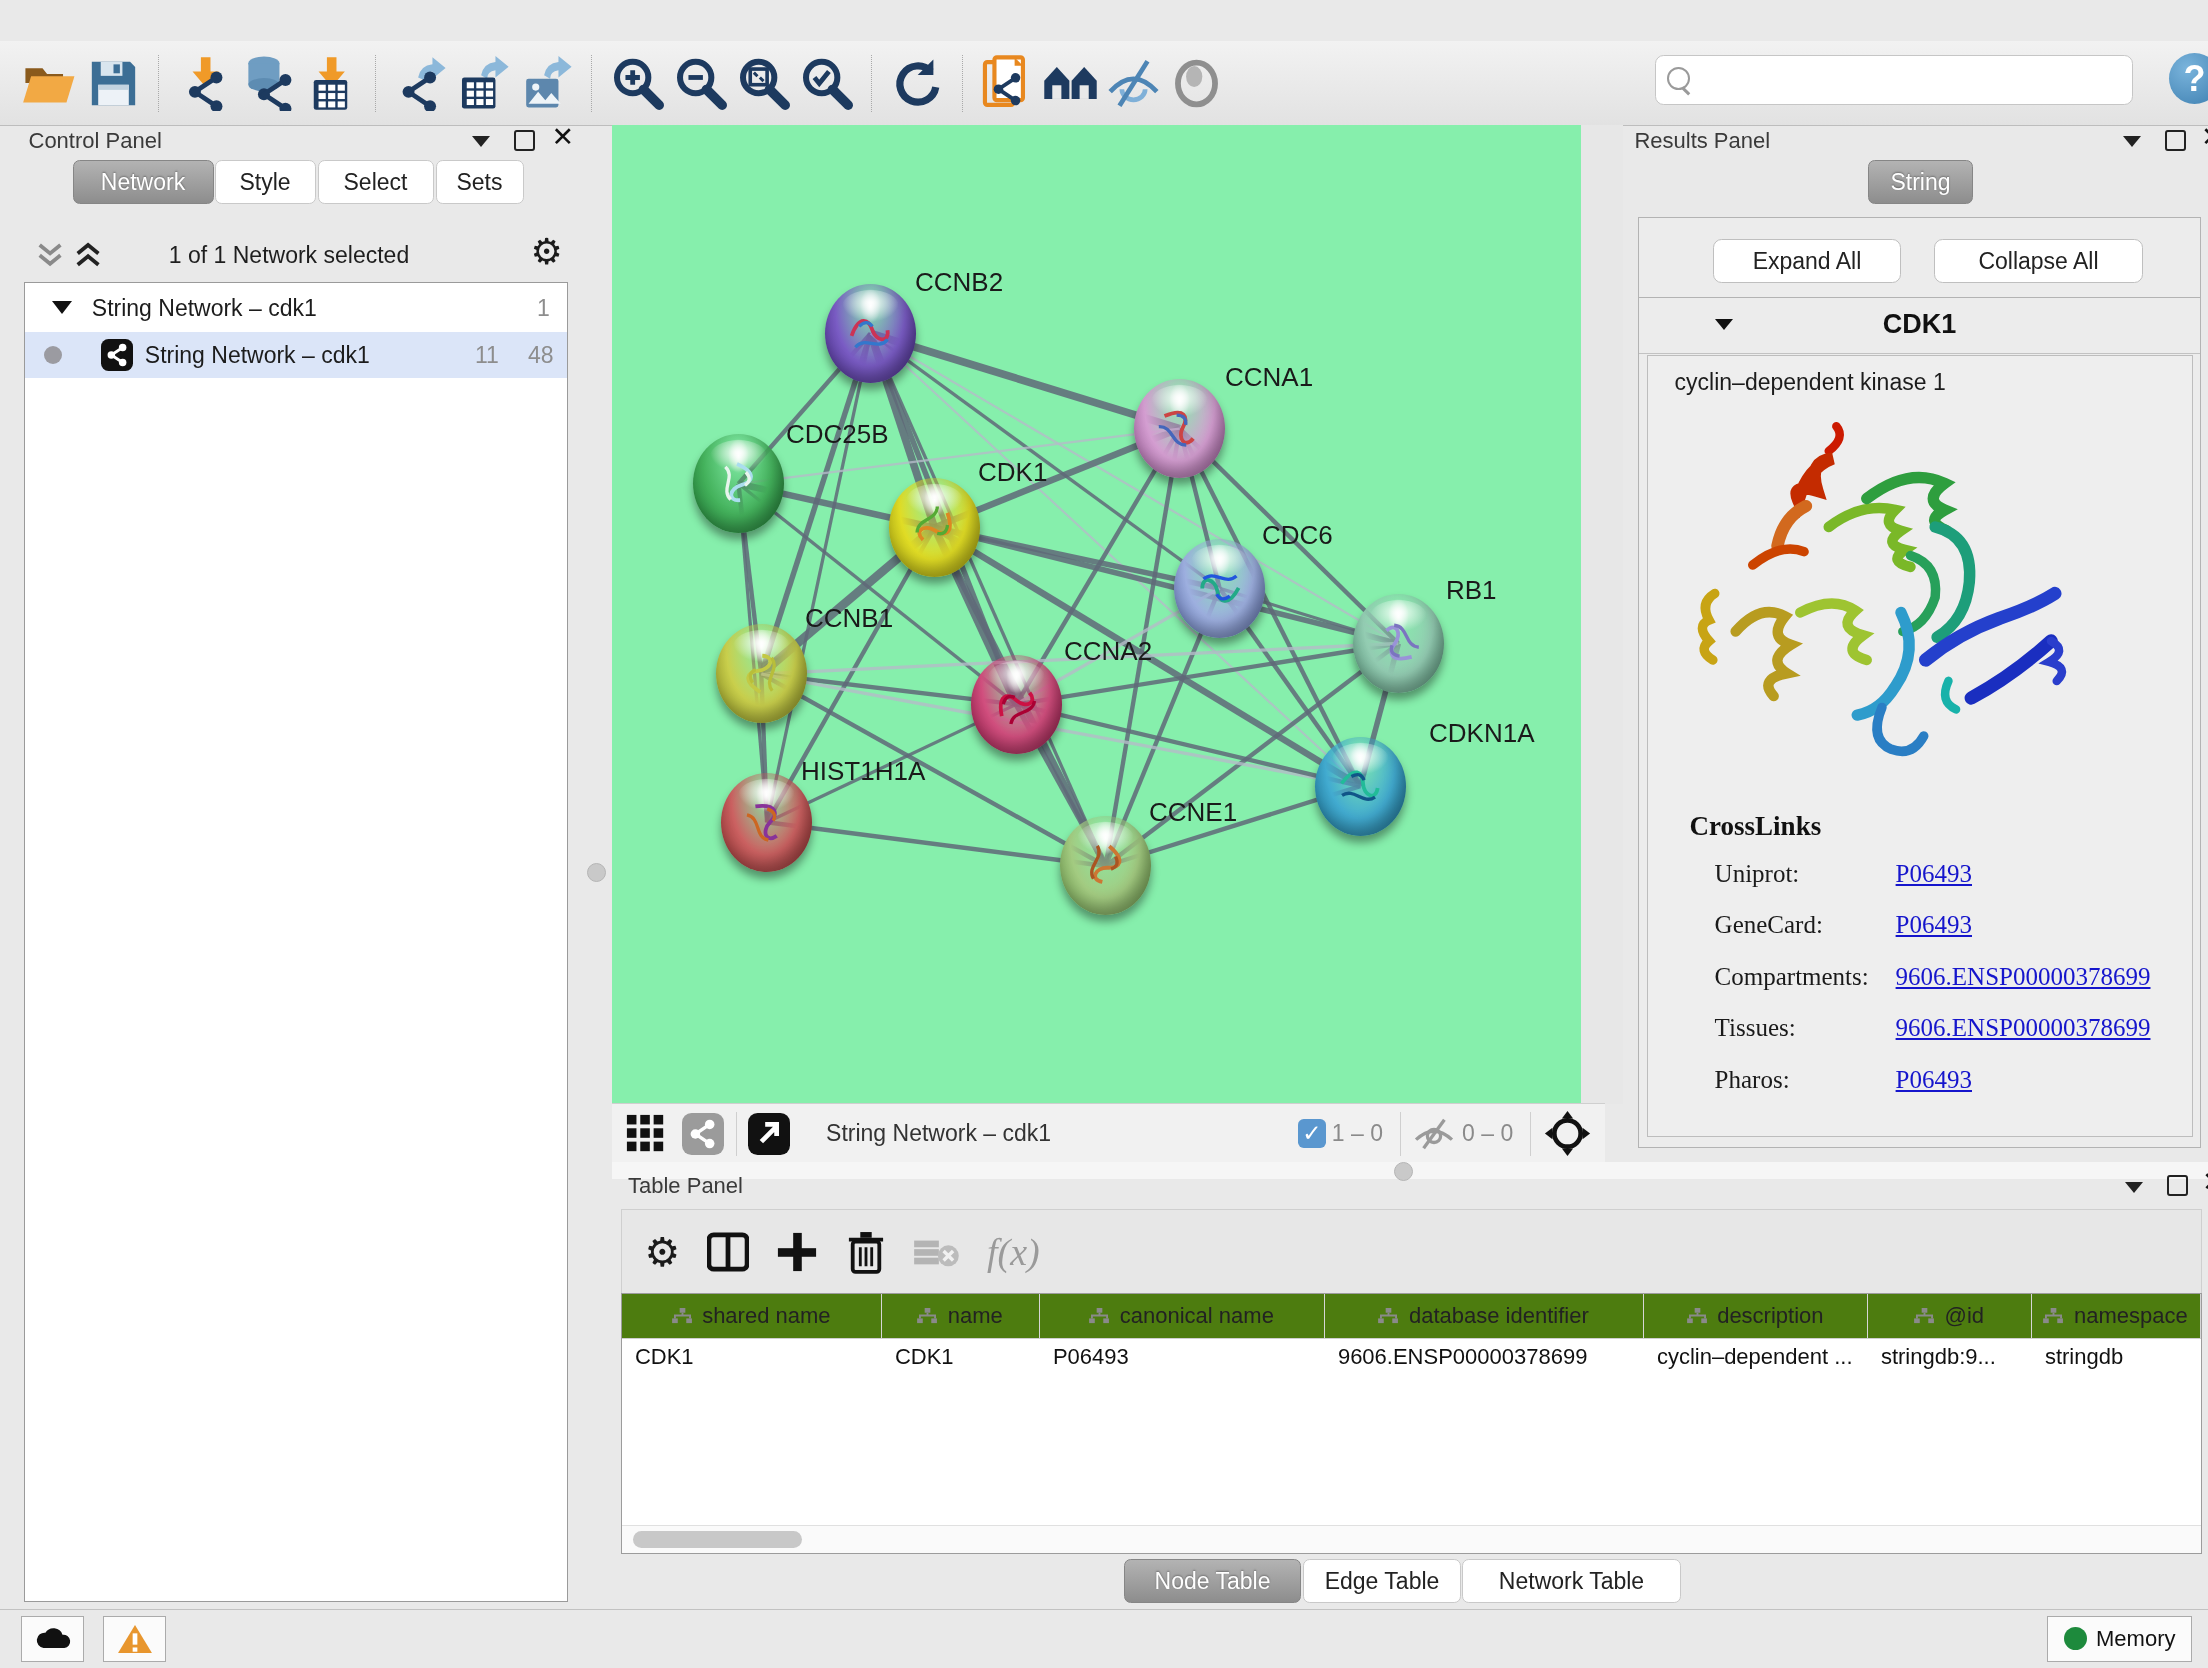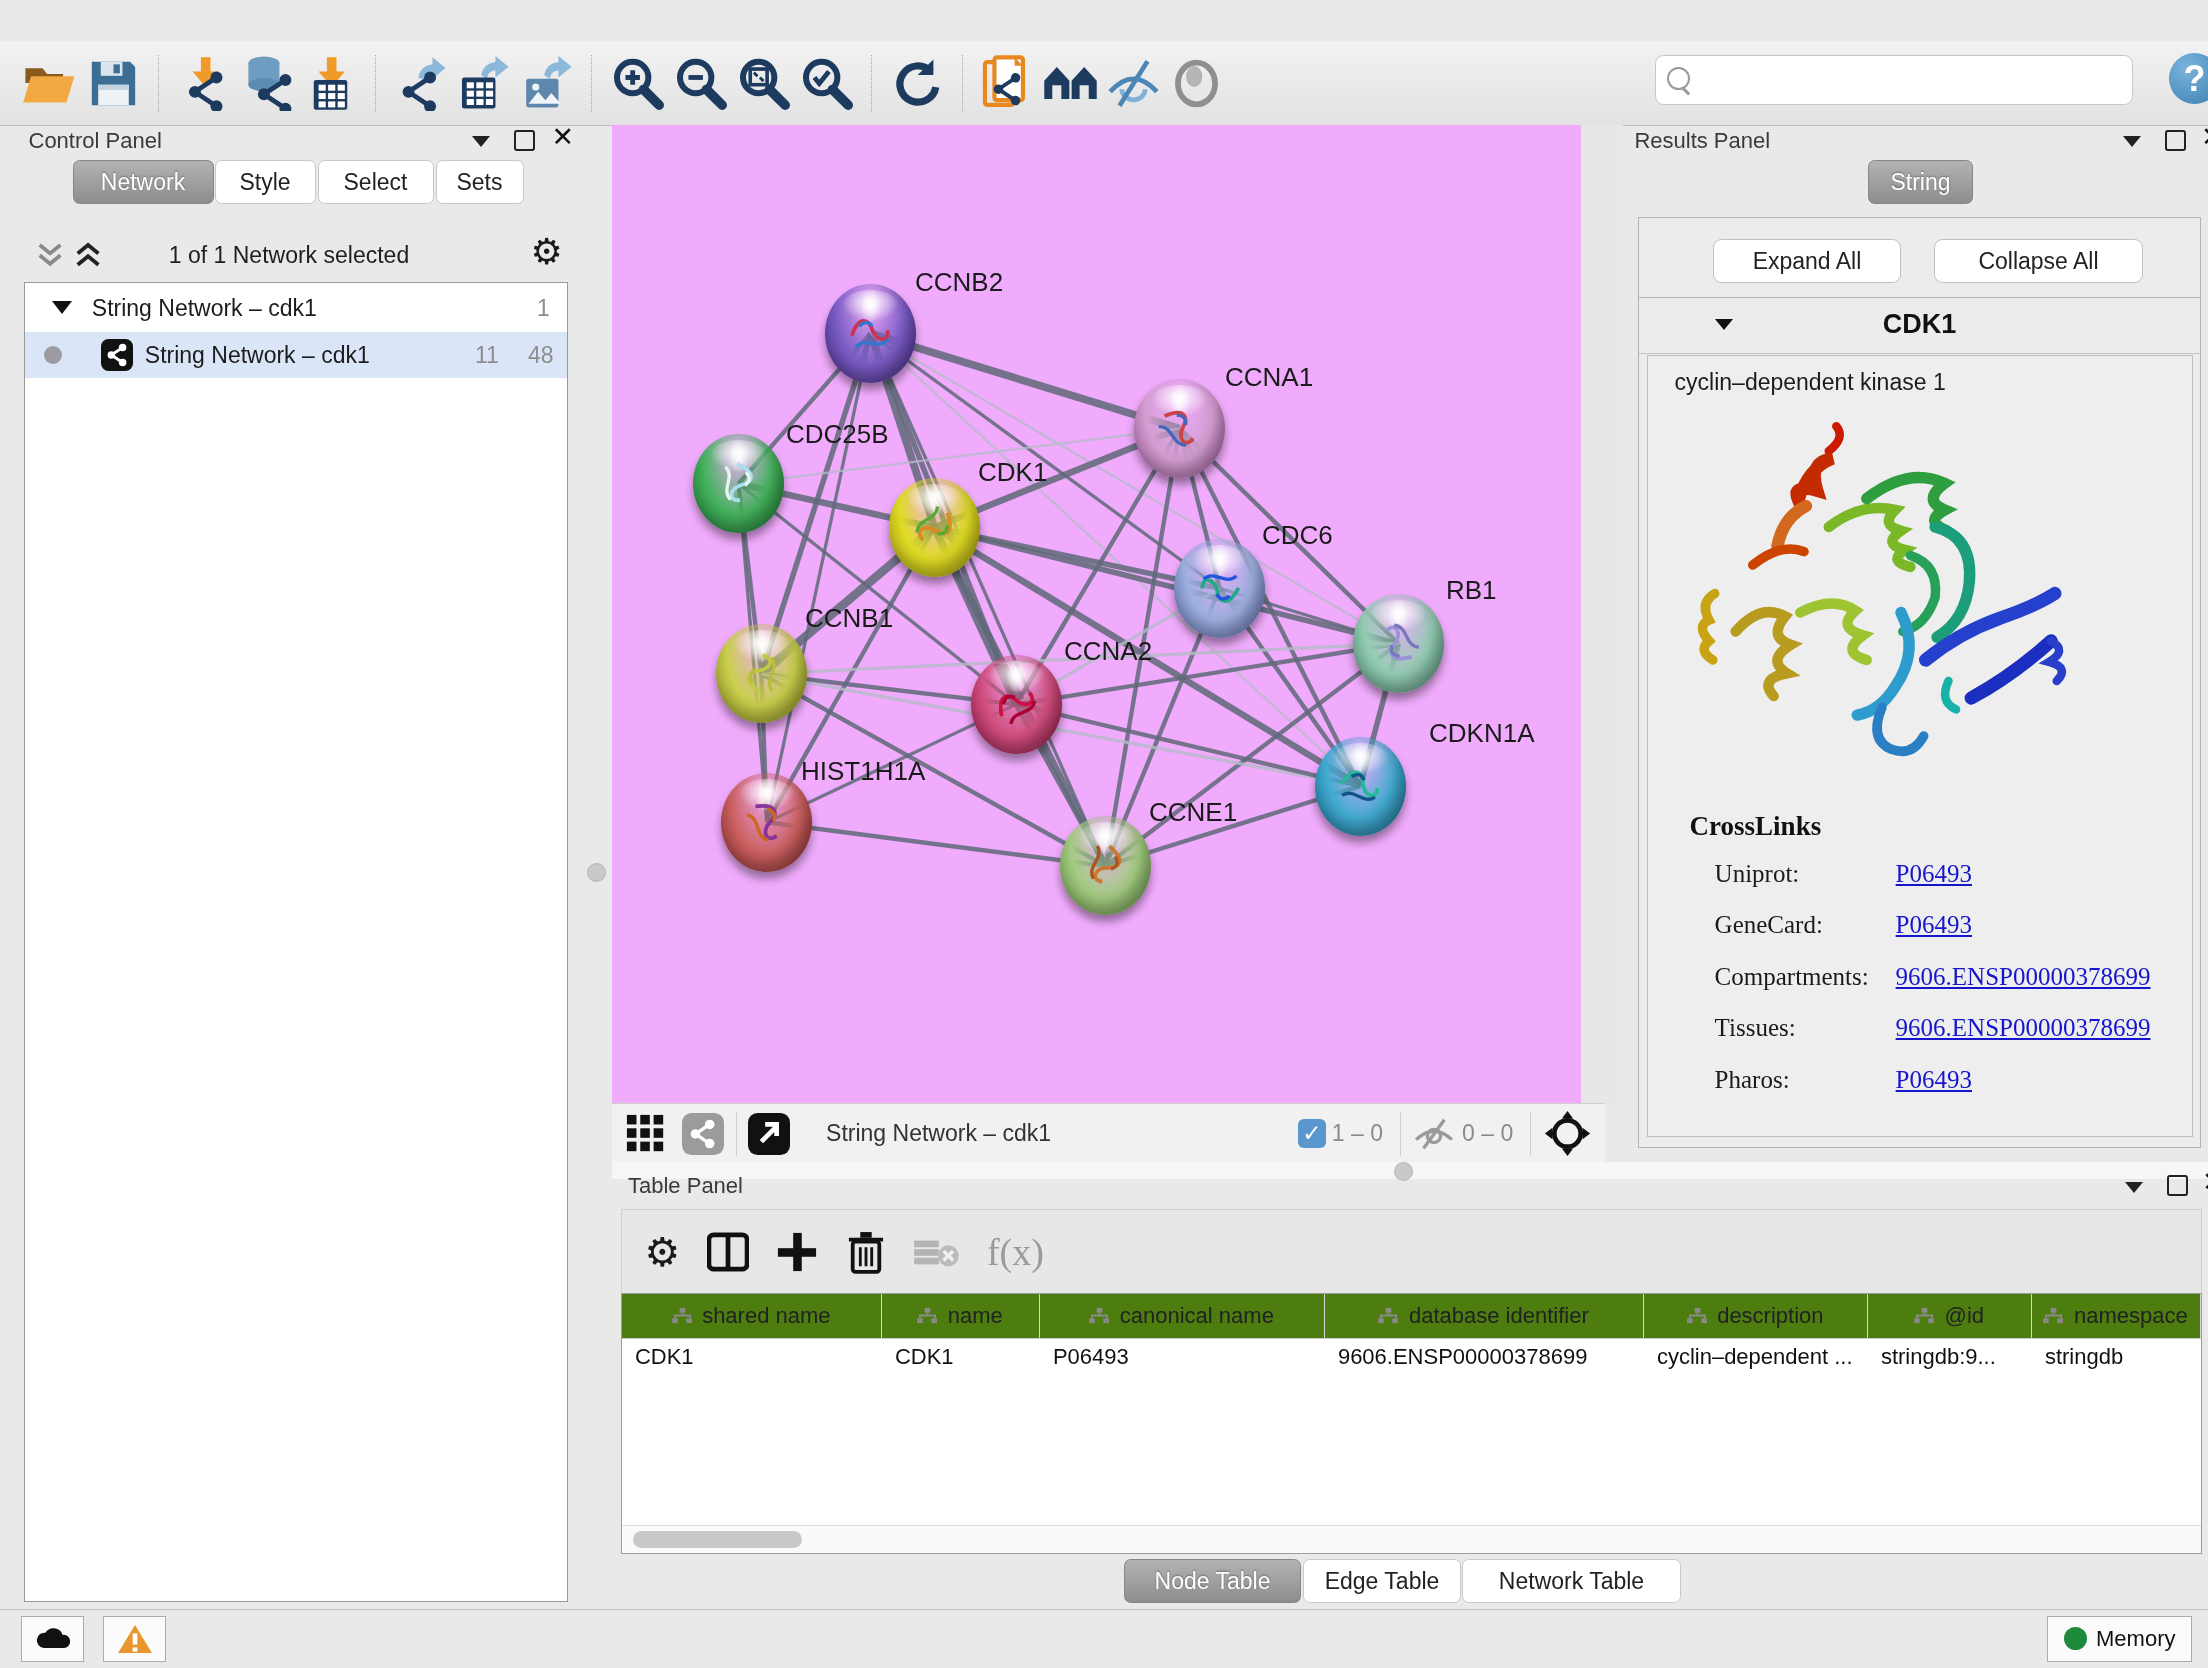--- a/index.html
+++ b/index.html
@@ -45,21 +45,21 @@
   #cp-tree{position:absolute;left:14.3px;top:157px;width:542px;height:1318px;background:#fff;border:1px solid #9a9a9a;}
   .tree-row{position:absolute;left:0;width:100%;height:46px;}
   .tree-row.selected{background:#dbe5f8;}
   .tree-label{position:absolute;font-size:23px;color:#1c1c1c;top:9.5px;}
   .tree-count{position:absolute;font-size:23px;color:#8d8d8d;top:9.5px;}
   .caret-down{position:absolute;width:0;height:0;border-left:10.5px solid transparent;border-right:10.5px solid transparent;border-top:13.3px solid #111;}
   #cp-info{position:absolute;left:0px;top:109px;width:559px;height:44px;}
   #cp-info-text{position:absolute;left:0;top:7.6px;width:100%;text-align:center;font-size:23px;color:#1e1e1e;}
   .gear{font-size:36px;color:#1a1a1a;line-height:36px;}
   
-  #net-canvas{position:absolute;left:612px;top:125px;width:969px;height:979px;background:#f0abfc;overflow:hidden;}
+  #net-canvas{position:absolute;left:612px;top:125px;width:969px;height:979px;background:#86efac;overflow:hidden;}
   #net-gutter{position:absolute;left:1581px;top:125px;width:42px;height:979px;background:#e7e7e7;}
   #edge-svg{position:absolute;left:0;top:0;}
   .node{position:absolute;width:91px;height:99px;border-radius:50%;
     box-shadow:0 6.7px 8.6px rgba(0,0,0,.38), inset -5.7px -9.5px 15px rgba(0,0,0,.28);}
   .node .shine{position:absolute;left:17px;top:5.7px;width:57px;height:32px;border-radius:50%;
     background:radial-gradient(ellipse at 50% 40%,rgba(255,255,255,.95),rgba(255,255,255,0) 70%);}
   .node-label{position:absolute;font-size:26px;color:#1a1a1a;white-space:nowrap;}
   #net-toolbar{position:absolute;left:612px;top:1103px;width:993px;height:59px;background:#f1f1f1;
     border-top:1px solid #cfcfcf;border-bottom:1px solid #cfcfcf;display:flex;align-items:center;}
   .ntb-sep{width:0;height:44px;border-left:1px solid #cfcfcf;margin:0 11.4px;}
@@ -670,21 +670,21 @@
         </svg>
       <svg width="48" height="38" style="margin-left:27px;opacity:.45" viewBox="0 0 50 40">
         <g fill="#777">
             <rect x="2" y="8" width="26" height="7"></rect>
             <rect x="2" y="17" width="26" height="7"></rect>
             <rect x="2" y="26" width="26" height="7"></rect>
           </g>
         <circle cx="38" cy="24" r="11" fill="#8a8a8a"></circle>
           <path d="M33 19 l10 10 M43 19 l-10 10" stroke="#fff" stroke-width="3.5"></path>
         </svg>
-      <div style="margin-left:27px;font-family:'Liberation Serif','DejaVu Serif',serif;font-size:38px;color:#9a9a9a">f(x)</div>
+      <div style="margin-left:27px;font-family:'Liberation Serif','DejaVu Serif',serif;font-style:italic;font-size:38px;color:#9a9a9a">f(x)</div>
     </div>
 
     <div id="tp-table">
       <div id="tp-head">
           <div class="th" style="width: 260px;">
             <svg width="21" height="17" viewBox="0 0 22 18">
               <g fill="#8a8a8a">
                 <rect x="8" y="0" width="6" height="5"></rect>
                 <rect x="0" y="11" width="6" height="5"></rect>
                 <rect x="15" y="11" width="6" height="5"></rect>

